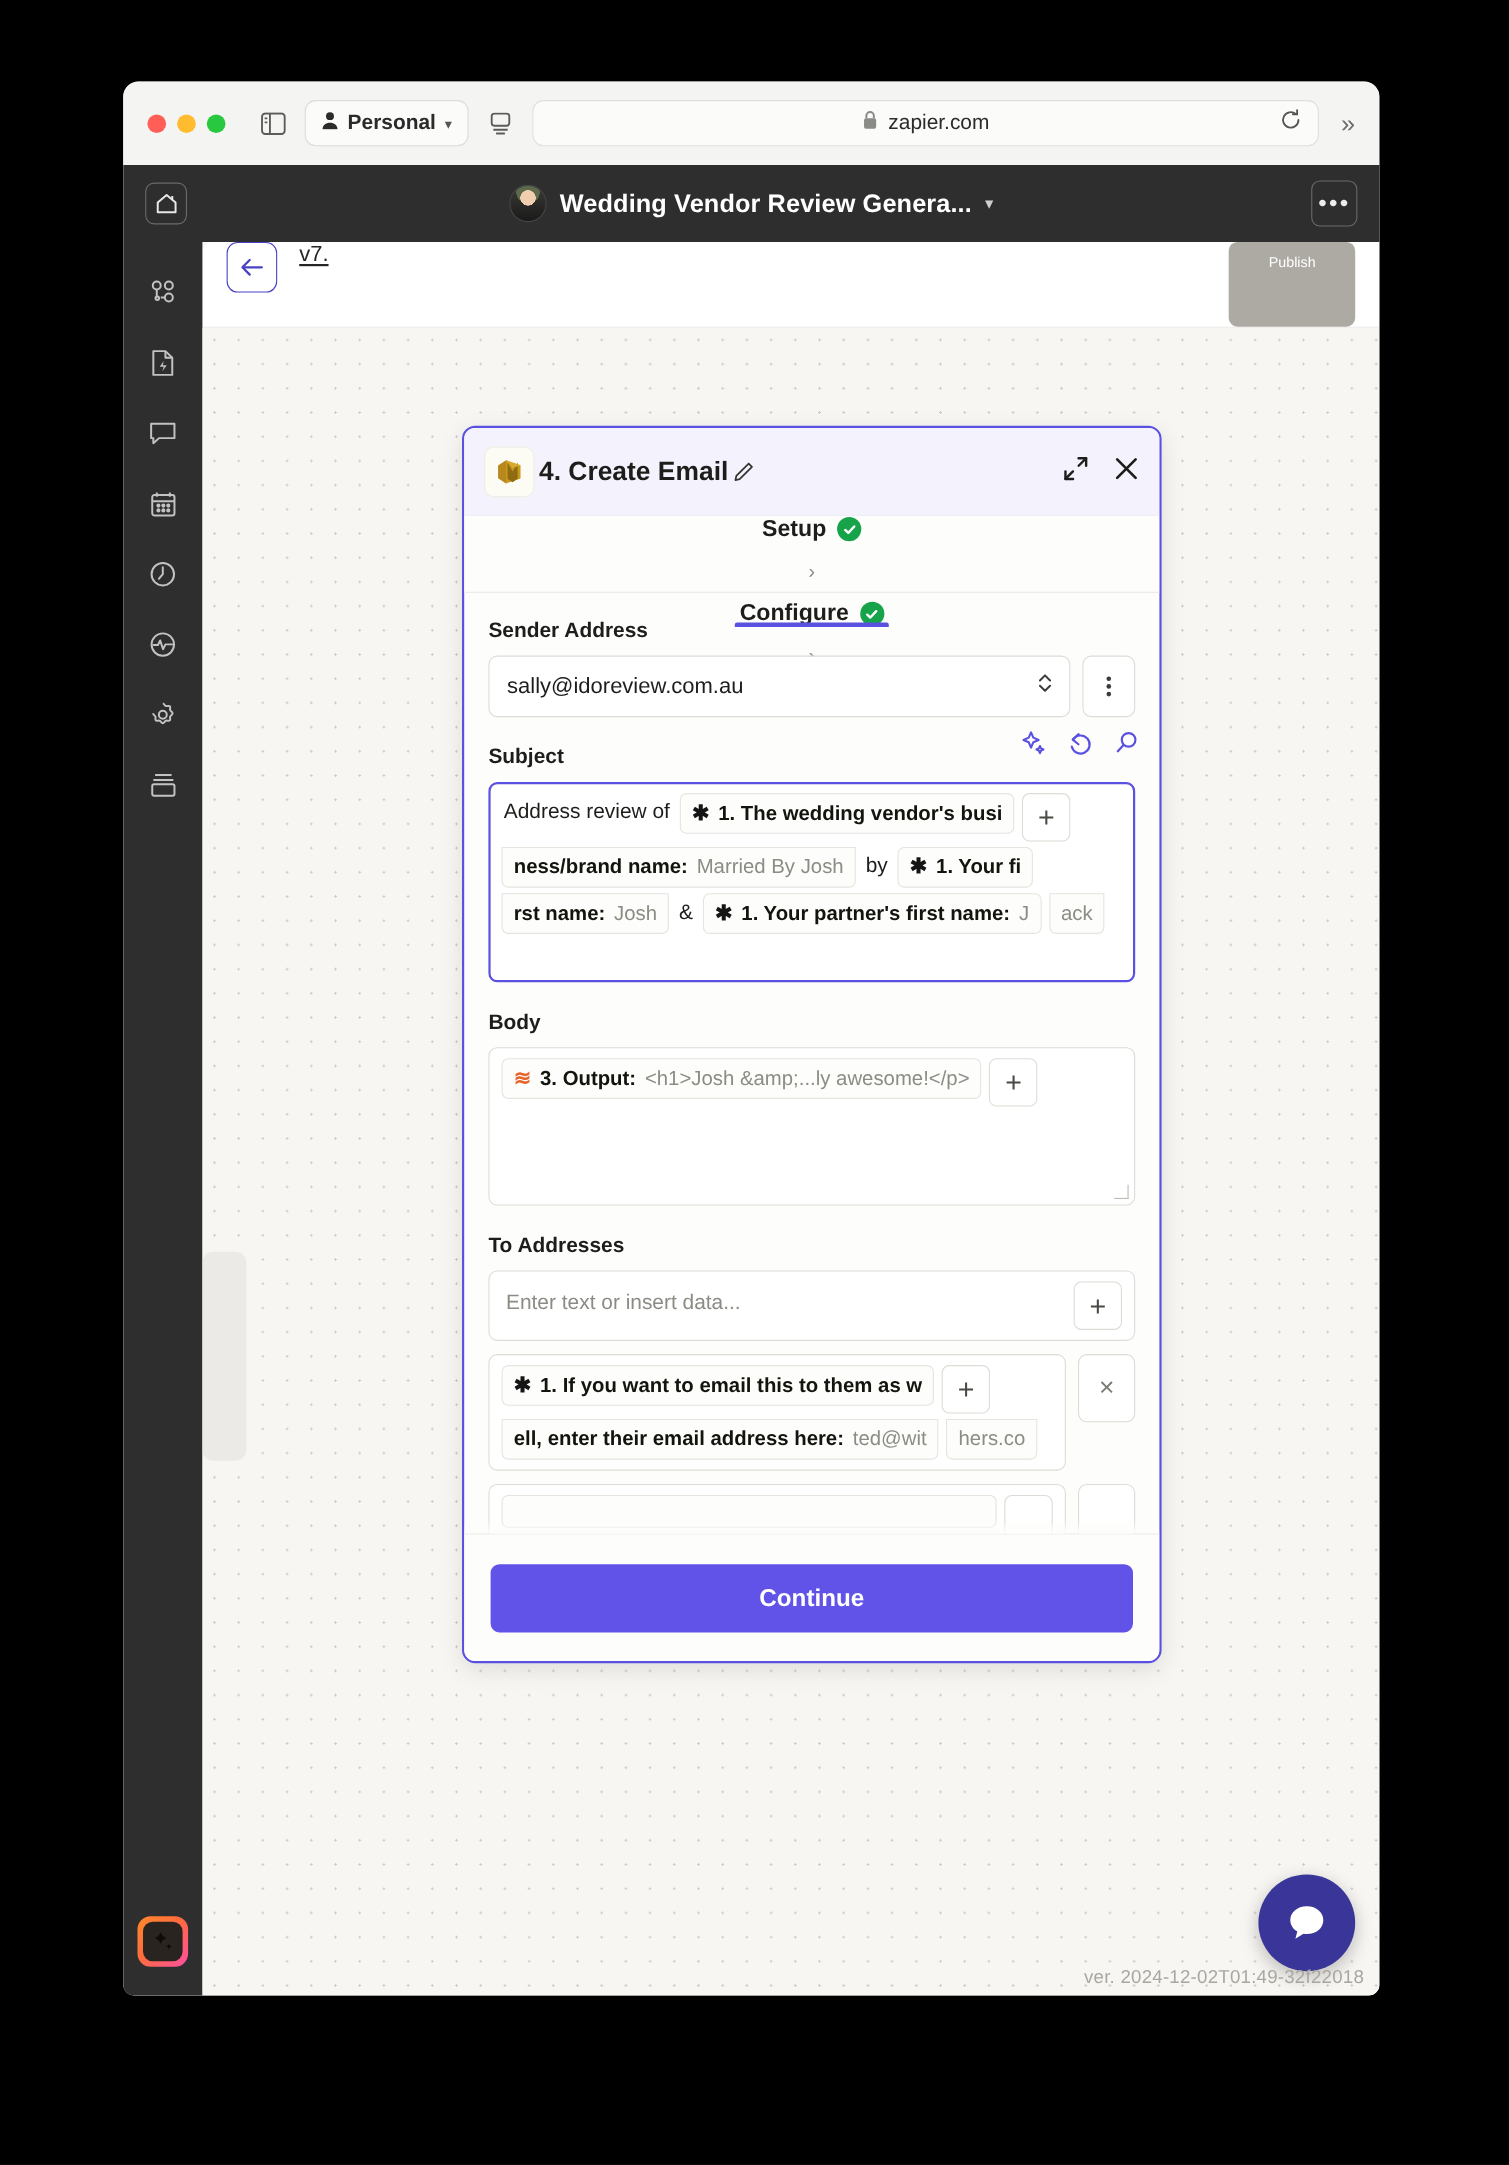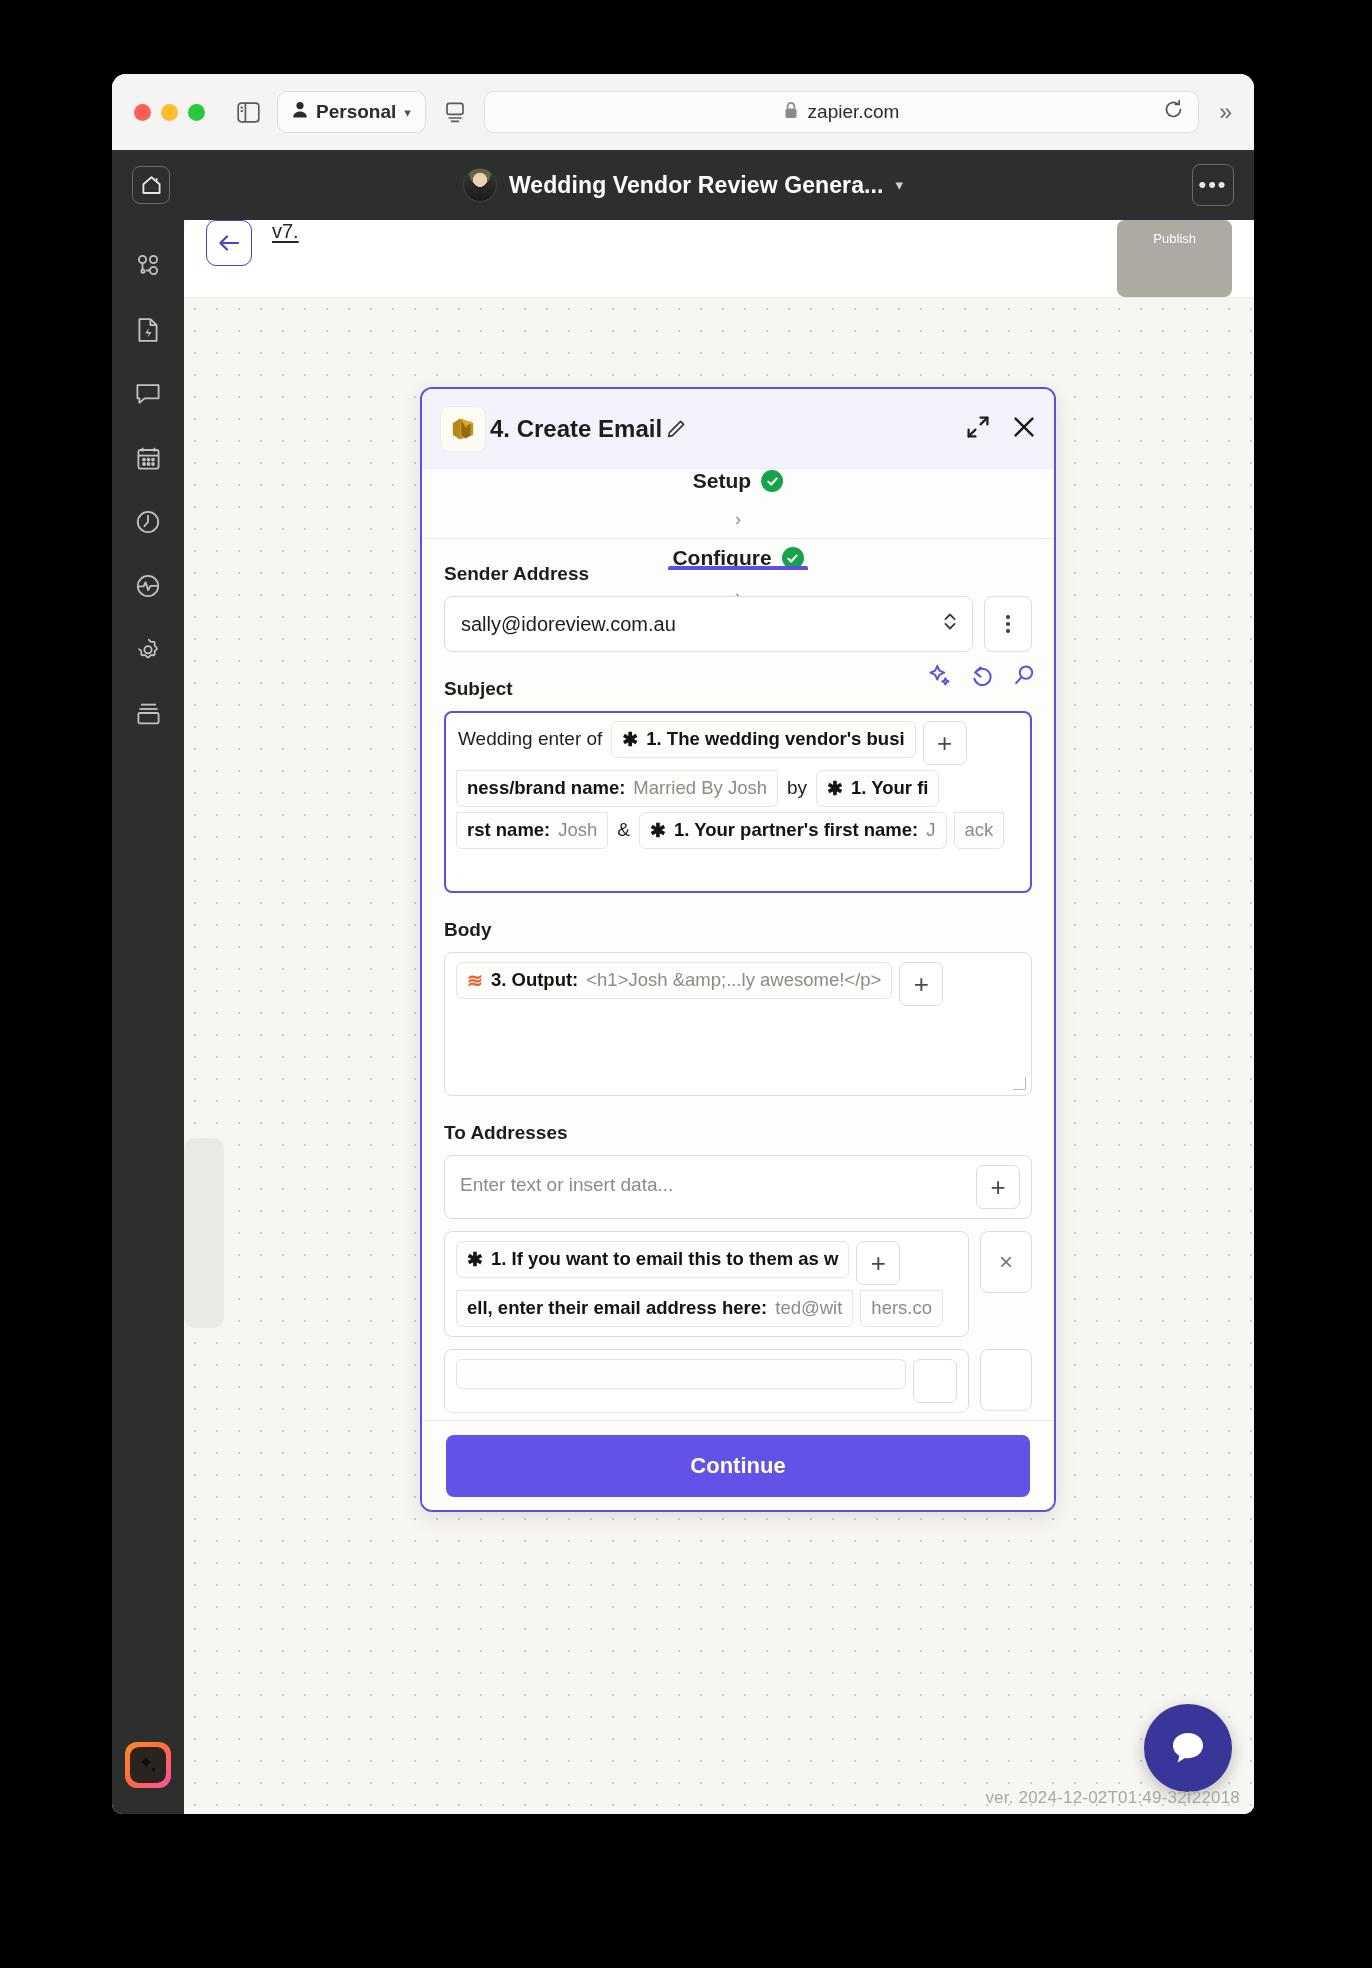--- a/index.html
+++ b/index.html
@@ -354,21 +354,21 @@
   #partial-row .chip-field { min-height: 60px; }
 
   
   #scroll-cut {
     position: absolute; left: 0; right: 0; bottom: 0; height: 12px;
     background: linear-gradient(transparent, #fdfdfb);
   }
 
   
   #modal-footer {
-    height: 90px;
+    height: 116px;
     border-top: 1px solid #ecebe5;
     background: #fdfdfb;
     display: flex; align-items: center;
     padding: 0 24px;
   }
   #continue-button {
     flex: 1; height: 62px;
     background: #6153e8; color: #fff;
     border-radius: 8px;
     display: flex; align-items: center; justify-content: center;
@@ -662,21 +662,21 @@
                       <circle cx="3" cy="12" r="2.1"></circle>
                       <circle cx="3" cy="19" r="2.1"></circle>
                   </svg>
                 </div>
               </div>
             </div>
 
             <div class="field-block">
               <div class="field-label">Subject</div>
               <div class="chip-field focused" id="subject-field">
-                <span class="plain-text">Wedding enter of</span>
+                <span class="plain-text">Address review of</span>
                 <span class="chip">
                   <span class="chip-icon">✱</span>
                   <span class="chip-label">1. The wedding vendor's busi</span>
                 </span>
                 <span class="add-btn">+</span>
                 <span class="chip cont">
                   <span class="chip-label">ness/brand name:</span>
                   <span class="chip-value">Married By Josh</span>
                 </span>
                 <span class="plain-text">by</span>

